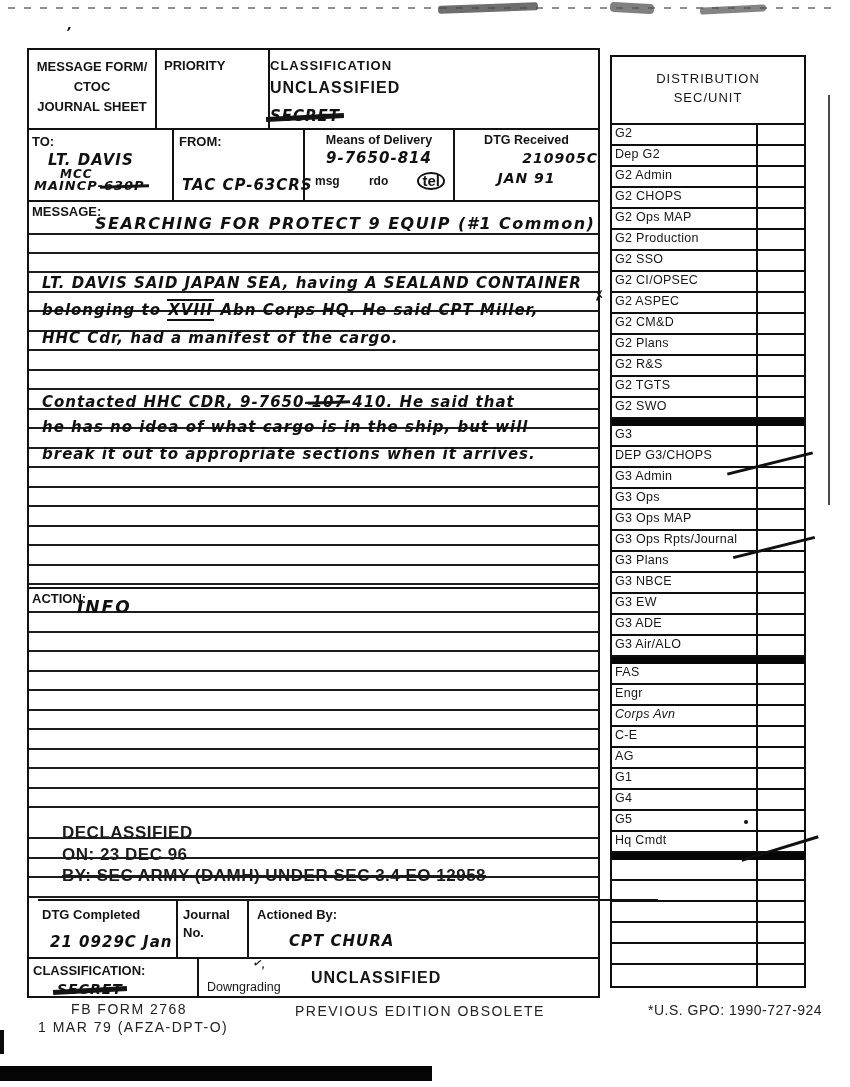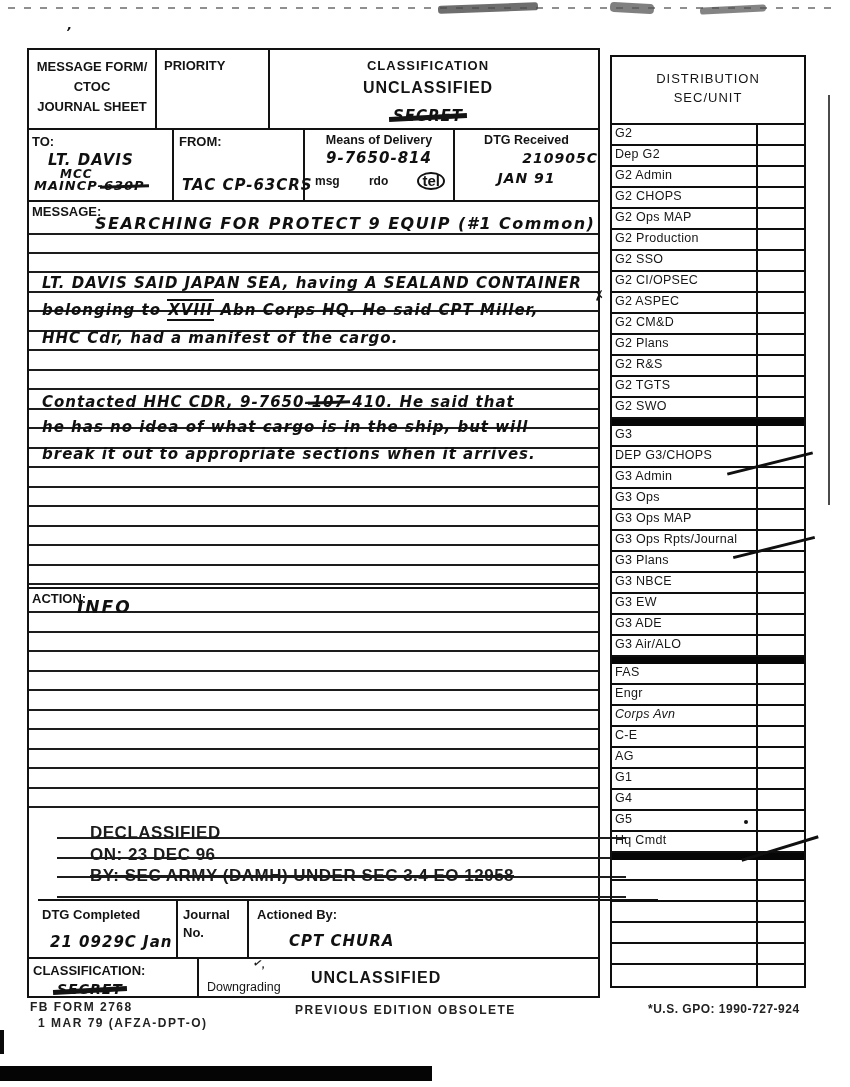--- a/index.html
+++ b/index.html
@@ -35,21 +35,21 @@
   .dhead { height:68px; border-bottom:2px solid #0e0e0e; text-align:center;
            padding-top:13px; font-size:13px; letter-spacing:1px; line-height:1.45; }
   .drow { position:relative; height:21px; border-bottom:2px solid #0e0e0e; overflow:visible; }
   .drow:last-child { border-bottom:none; }
   .dlabel { position:absolute; left:3px; top:1px; font-size:12.5px; letter-spacing:0.3px; }
   .dcheck { position:absolute; right:0; top:0; bottom:0; width:48px;
             border-left:2px solid #0e0e0e; }
   .dbar { height:7px; background:#060606; }
   .slash { position:absolute; right:-14px; bottom:1px; width:78px; height:3px;
            background:#101010; transform:rotate(-14deg); }
-  .tinytxt { font-size:12px; font-weight:700; letter-spacing:1.5px; color:#222; }
+  .tinytxt { font-size:14px; font-weight:400; letter-spacing:1.5px; color:#222;text-align:center; }
 </style>
 </head>
 <body>
 
 <div id="page">
 
   <div class="abs" style="left:8px; top:7px; width:830px; height:2px;
        background:repeating-linear-gradient(90deg,#6a6a6a 0 7px,transparent 7px 16px); opacity:.75;"></div>
   <div class="abs" style="left:438px; top:4px; width:100px; height:8px; background:#4a4a4a;
        border-radius:3px; transform:rotate(-2deg); opacity:.8;"></div>
@@ -65,21 +65,21 @@
     <div class="cell br" style="left:0; top:0; width:128px; height:80px; text-align:center; padding-top:7px;">
       <div class="lbl" style="font-size:13px; font-weight:700; line-height:1.55;">
         <span>MESSAGE FORM/</span><br>
         <span>CTOC</span><br>
         <span>JOURNAL SHEET</span>
       </div>
     </div>
     <div class="cell br" style="left:128px; top:0; width:113px; height:80px; padding:6px 0 0 7px;">
       <span class="lbl" style="font-size:13px; font-weight:700;">PRIORITY</span>
     </div>
-    <div class="cell" style="left:241px; top:0; width:316px; height:80px; text-align:center; padding-top:8px;">
+    <div class="cell" style="left:241px; top:0; width:316px; height:80px; padding-top:8px;">
       <div class="lbl" style="font-size:13px; font-weight:700; letter-spacing:1px;">CLASSIFICATION</div>
       <div class="lbl" style="font-size:16px; font-weight:700; letter-spacing:1px; margin-top:6px;">UNCLASSIFIED</div>
       <div style="margin-top:10px;">
         <span class="hw xout xout-thick" style="font-size:15px;">SECRET</span>
       </div>
     </div>
 
     <div class="cell bb" style="left:0; top:80px; width:569px; height:72px;"></div>
     <div class="cell br" style="left:0; top:80px; width:145px; height:72px; padding:2px 0 0 3px;">
       <span class="lbl" style="font-size:13px; font-weight:700;">TO:</span>
@@ -119,21 +119,21 @@
       <span class="hw abs" style="left:13px; top:216px; font-size:15px;">he has no idea of what cargo is in the ship, but will</span>
       <span class="hw abs" style="left:13px; top:243px; font-size:15px;">break it out to appropriate sections when it arrives.</span>
     </div>
 
     <div class="cell" style="left:0; top:539px; width:569px; height:225px;">
       <div class="ruling" style="top:5px;"></div>
       <span class="lbl abs" style="left:3px; top:2px; font-size:13px; font-weight:700;">ACTION:</span>
       <span class="hw abs" style="left:48px; top:8px; font-size:17px; letter-spacing:2px;">INFO</span>
     </div>
 
-    <div class="cell" style="left:0; top:764px; width:569px; height:85px;margin-left:28px;">
+    <div class="cell" style="left:0; top:764px; width:569px; height:85px;">
       <div class="ruling" style="top:6px;"></div>
       <span class="stamp abs" style="left:33px; top:9px; font-size:17px; letter-spacing:0.5px;">DECLASSIFIED</span>
       <span class="stamp abs" style="left:33px; top:31px; font-size:17px; letter-spacing:0.5px;">ON: 23 DEC 96</span>
       <span class="stamp abs" style="left:33px; top:52px; font-size:17px; letter-spacing:0.5px; text-decoration:line-through; text-decoration-thickness:2.5px;">BY: SEC ARMY (DAMH) UNDER SEC 3.4 EO 12958</span>
     </div>
 
     <div class="cell bt" style="left:9px; top:849px; width:620px; height:58px;">
       <div class="cell br" style="left:0; top:0; width:140px; height:58px; padding:4px 0 0 4px;">
         <span class="lbl" style="font-size:13px; font-weight:700;">DTG  Completed</span>
         <div class="hw" style="font-size:15px; margin:10px 0 0 8px;">21 0929C Jan</div>

